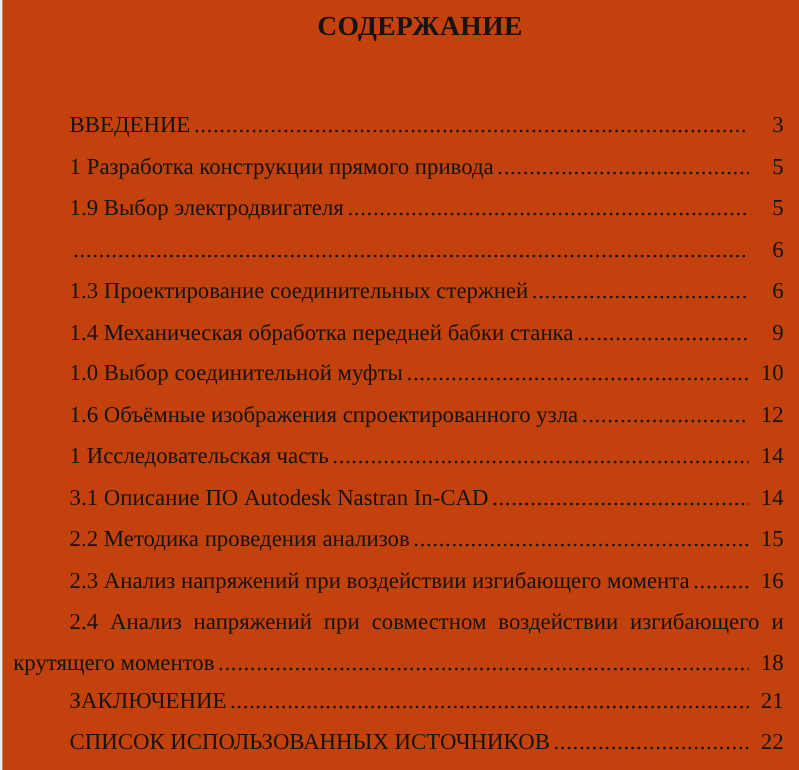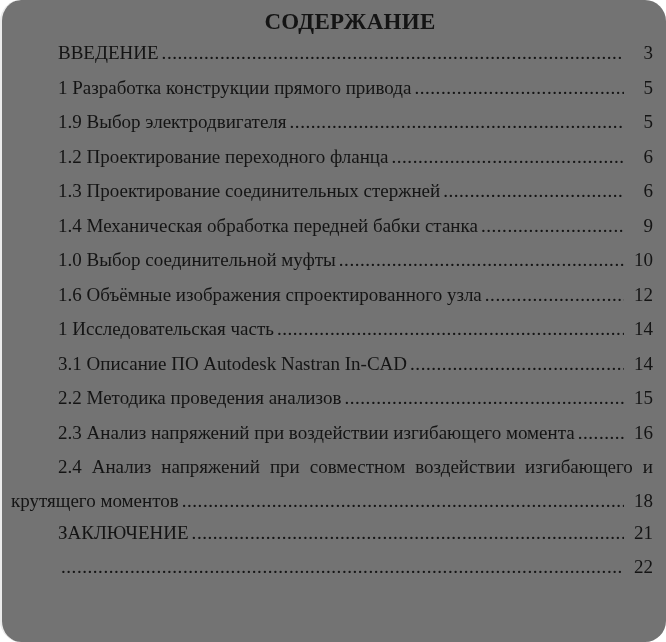--- a/index.html
+++ b/index.html
@@ -7,34 +7,34 @@
     width: 666px; height: 642px;
     background: #ffffff;
     font-family: "Liberation Serif", "DejaVu Serif", serif;
     color: #141414;
     overflow: hidden;
   }
   .page {
     position: relative;
     width: 664px; height: 642px;
     border-left: 2px solid #ececec;
-    background: #737373;
-    border-radius: 21px;
+    background: #c2410c;
   }
   .doc-title {
     margin: 0;
     padding-top: 8px;
     padding-left: 32px;
     text-align: center;
     font-size: 23px;
     font-weight: bold;
     line-height: 28px;
     letter-spacing: 0.3px;
   }
   .toc {
+    margin-top: 52px;
     font-family: Liberation Serif, serif;
   }
   .row {
     display: flex;
     align-items: baseline;
     height: 34.5px;
     line-height: 34.5px;
     padding-left: 9px;
     padding-right: 13px;
     font-size: 19px;
@@ -100,21 +100,20 @@
 
     <div class="row">
       <span class="ind"></span>
       <span class="t">1.9 Выбор электродвигателя</span>
       <span class="dots"></span>
       <span class="pg">5</span>
     </div>
 
     <div class="row">
       <span class="ind"></span>
-      <span class="t">1.2 Проектирование переходного фланца</span>
       <span class="dots"></span>
       <span class="pg">6</span>
     </div>
 
     <div class="row">
       <span class="ind"></span>
       <span class="t">1.3 Проектирование соединительных стержней</span>
       <span class="dots"></span>
       <span class="pg">6</span>
     </div>
@@ -180,18 +179,19 @@
 
     <div class="row">
       <span class="ind"></span>
       <span class="t">ЗАКЛЮЧЕНИЕ</span>
       <span class="dots"></span>
       <span class="pg">21</span>
     </div>
 
     <div class="row">
       <span class="ind"></span>
+      <span class="t">СПИСОК ИСПОЛЬЗОВАННЫХ ИСТОЧНИКОВ</span>
       <span class="dots"></span>
       <span class="pg">22</span>
     </div>
 
   </div>
 </div>
 
 </body></html>

